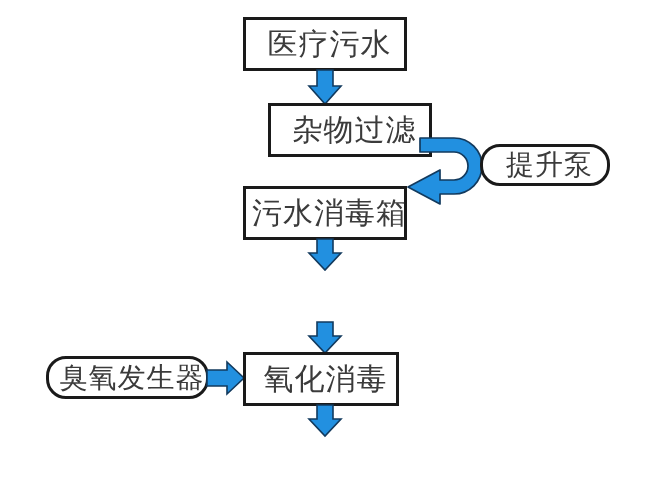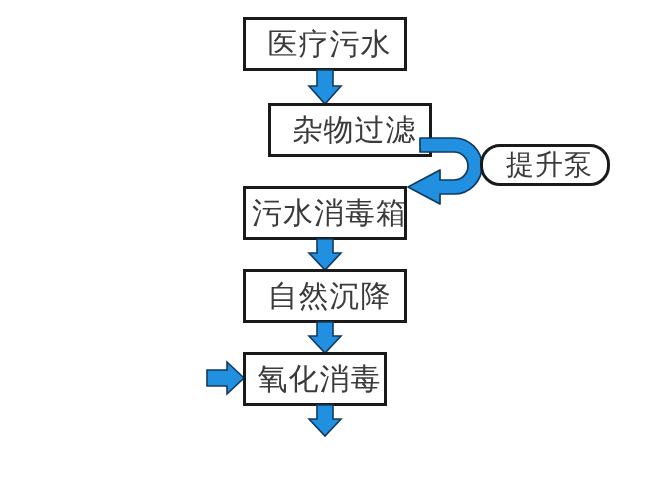--- a/index.html
+++ b/index.html
@@ -90,38 +90,38 @@
   <div class="node" style="left:243px; top:186px; width:164px; height:54px;">
     <span>污水消毒箱</span>
   </div>
 
   <div class="arrow" style="left:308px; top:239px; width:34px; height:32px;">
     <svg width="34" height="32" viewBox="0 0 34 32">
       <polygon points="9,0 25,0 25,14 33,14 17,31 1,14 9,14" fill="#2290e0" stroke="#123a5e" stroke-width="1.6" stroke-linejoin="miter"></polygon>
     </svg>
   </div>
 
-  <div class="node" style="left:243px; top:269px; width:164px; height:54px;">
-    <span>自然沉降</span>
-  </div>
 
   <div class="arrow" style="left:308px; top:322px; width:34px; height:32px;">
     <svg width="34" height="32" viewBox="0 0 34 32">
       <polygon points="9,0 25,0 25,14 33,14 17,31 1,14 9,14" fill="#2290e0" stroke="#123a5e" stroke-width="1.6" stroke-linejoin="miter"></polygon>
     </svg>
   </div>
 
+  <div class="node rounded aux" style="left:46px; top:356px; width:163px; height:43px;">
+    <span>臭氧发生器</span>
+  </div>
 
   <div class="arrow" style="left:207px; top:361px; width:38px; height:34px;">
     <svg width="38" height="34" viewBox="0 0 38 34">
       <polygon points="0,9 20,9 20,1 37,17 20,33 20,25 0,25" fill="#2290e0" stroke="#123a5e" stroke-width="1.6" stroke-linejoin="miter"></polygon>
     </svg>
   </div>
 
-  <div class="node" style="left:243px; top:352px; width:144px; height:54px;">
+  <div class="node" style="left:243px; top:352px; width:156px; height:54px;">
     <span>氧化消毒</span>
   </div>
 
   <div class="arrow" style="left:308px; top:405px; width:34px; height:32px;">
     <svg width="34" height="32" viewBox="0 0 34 32">
       <polygon points="9,0 25,0 25,14 33,14 17,31 1,14 9,14" fill="#2290e0" stroke="#123a5e" stroke-width="1.6" stroke-linejoin="miter"></polygon>
     </svg>
   </div>
 
 

